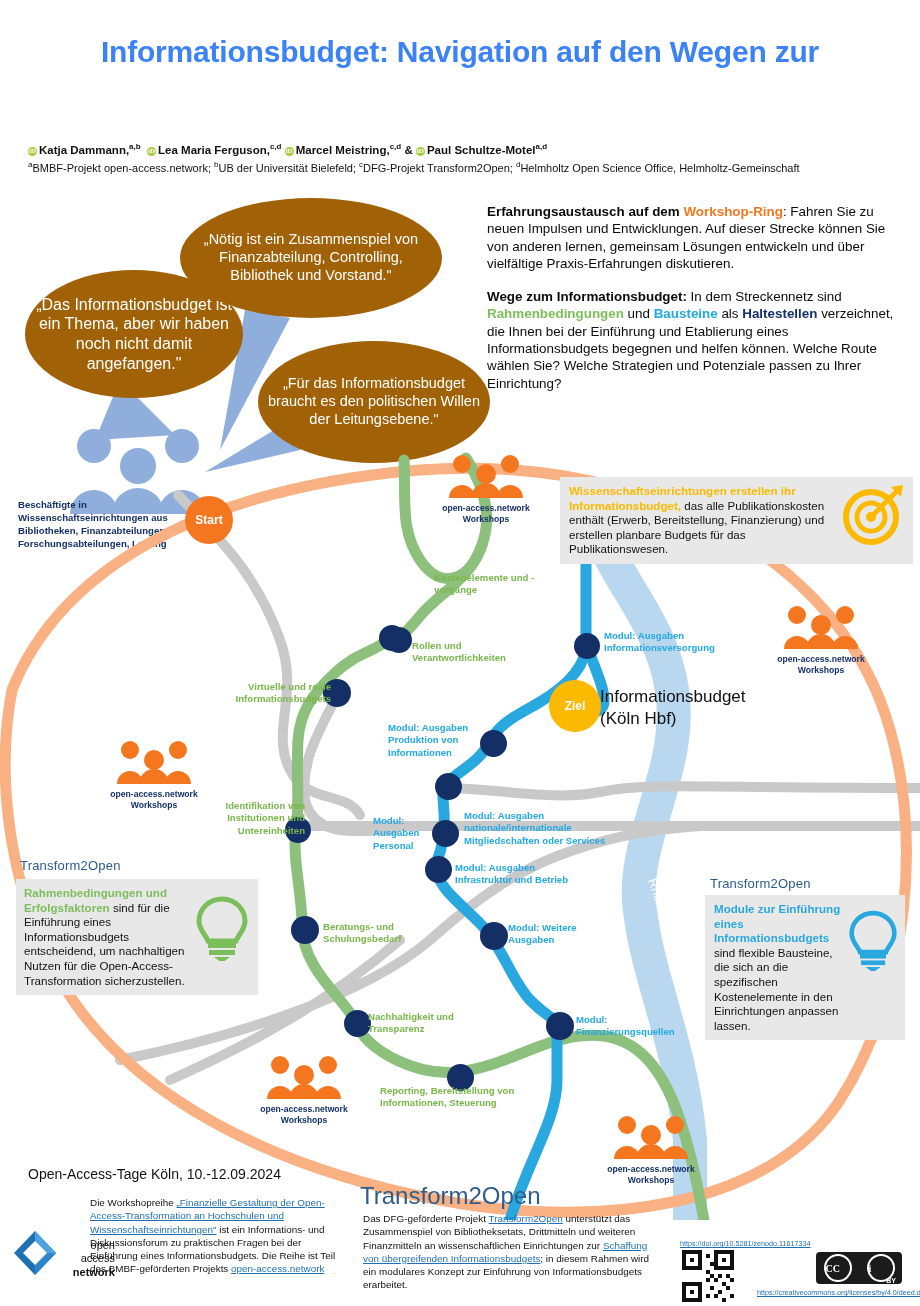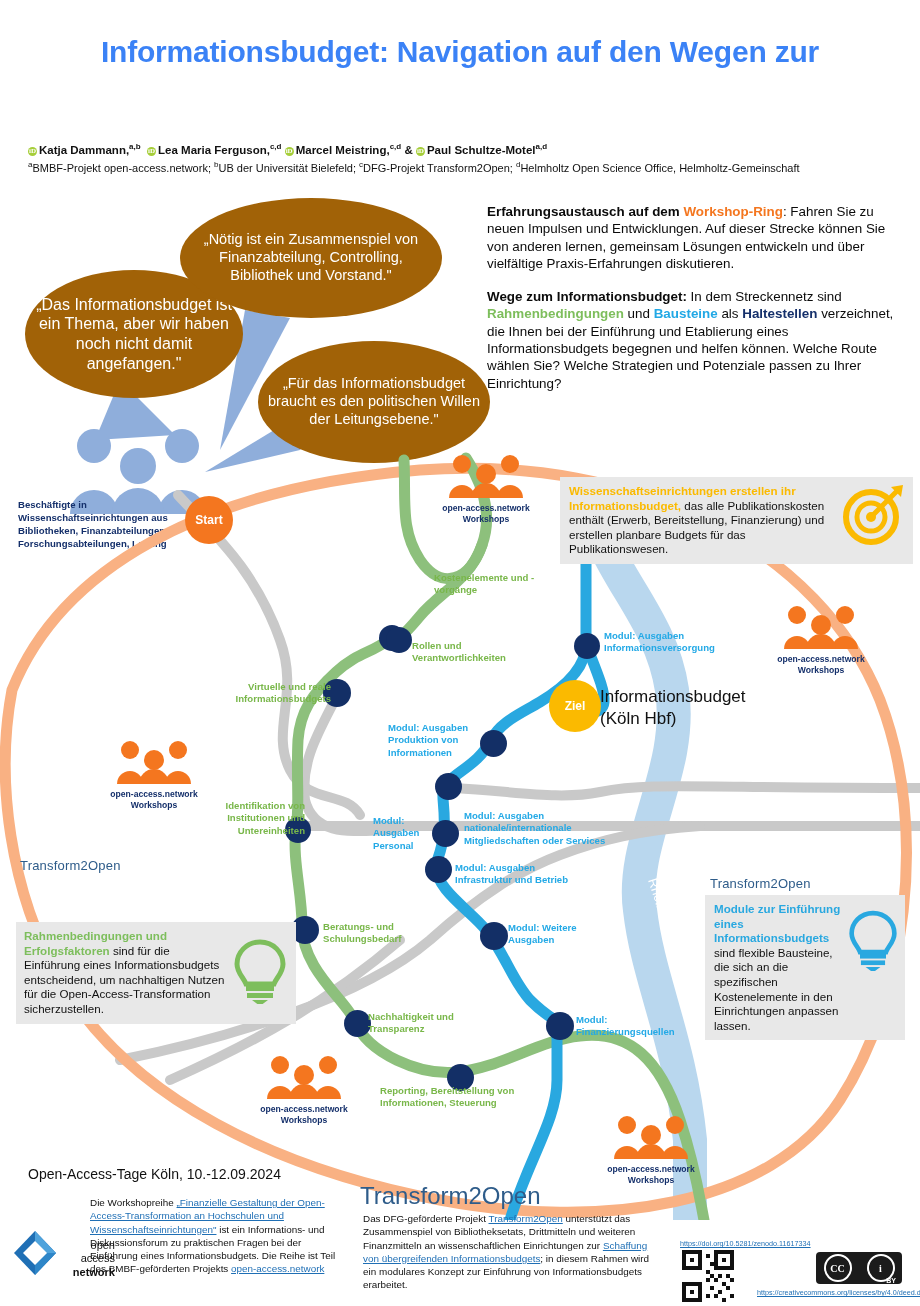--- a/index.html
+++ b/index.html
@@ -47,37 +47,37 @@
   #stop-start{background:#F4761F;}
   #stop-ziel{background:#FBBA00;}
   #ziel-caption{left:600px;top:686px;font-size:17px;color:#111;line-height:1.28;}
   
   .ws{position:absolute;width:92px;text-align:center;}
   .ws .cap{font-size:8.6px;font-weight:bold;color:#15306B;line-height:1.25;margin-top:1px;}
   
   .callout{position:absolute;background:#E8E8E8;box-sizing:border-box;padding:7px 9px;
       font-size:11.6px;line-height:1.26;color:#111;}
   #callout-goal{left:560px;top:477px;width:353px;}
-  #callout-left{left:16px;top:922px;width:280px;padding-left:8px;}
+  #callout-left{left:16px;top:879px;width:242px;padding-left:8px;}
   #callout-right{left:705px;top:895px;width:200px;}
   .t2o-label{position:absolute;font-size:13px;color:#2E5C8A;letter-spacing:.2px;}
   
   #oat-line{left:28px;top:1166px;font-size:14px;color:#111;}
   #footer-oan{left:90px;top:1196px;width:260px;font-size:9.9px;line-height:1.34;color:#111;}
   #footer-t2o{left:363px;top:1212px;width:300px;font-size:9.9px;line-height:1.34;color:#111;}
   #t2o-foot-logo{left:360px;top:1182px;font-size:24px;color:#2E5C8A;}
   a.lnk{color:#1F6FB5;text-decoration:underline;}
   #doi-link{left:680px;top:1239px;font-size:7.2px;}
   #cc-link{left:757px;top:1288px;font-size:7.2px;}
   #oan-logo-text{left:53px;top:1239px;width:62px;text-align:right;font-size:11px;line-height:1.22;color:#111;}
   #oan-logo-text .strong{font-weight:bold;}
   #cc-badge{position:absolute;left:816px;top:1252px;width:86px;height:32px;background:#1b1b1b;
       border-radius:4px;display:flex;align-items:center;justify-content:space-around;}
   .ccc{width:24px;height:24px;border-radius:50%;border:2px solid #fff;color:#fff;
-       font-size:10px;font-weight:bold;display:flex;align-items:center;justify-content:center;
+       font-size:10px;font-weight:bold;display:flex;align-items:center;
        font-family:"Liberation Serif",serif;}
   #cc-by{position:absolute;right:6px;bottom:0px;color:#fff;font-size:7px;font-weight:bold;}
 </style>
 </head>
 <body>
 
 <div class="abs" id="poster-title">
   <div>Informationsbudget: Navigation auf den Wegen zur</div>
 </div>
 

